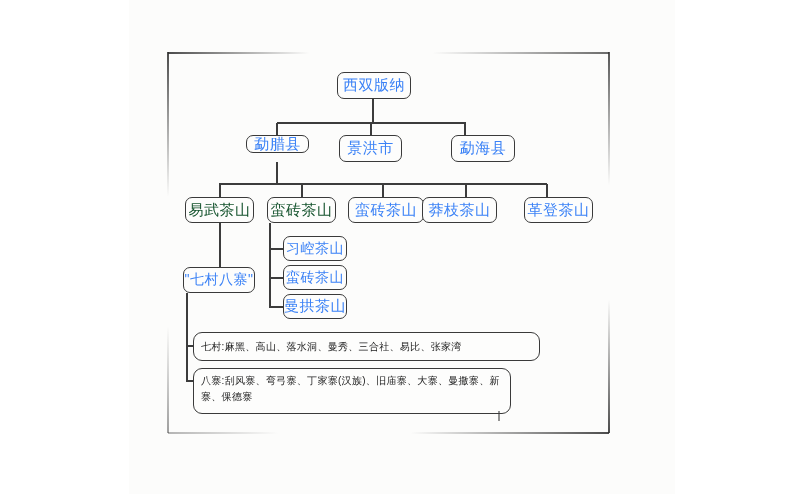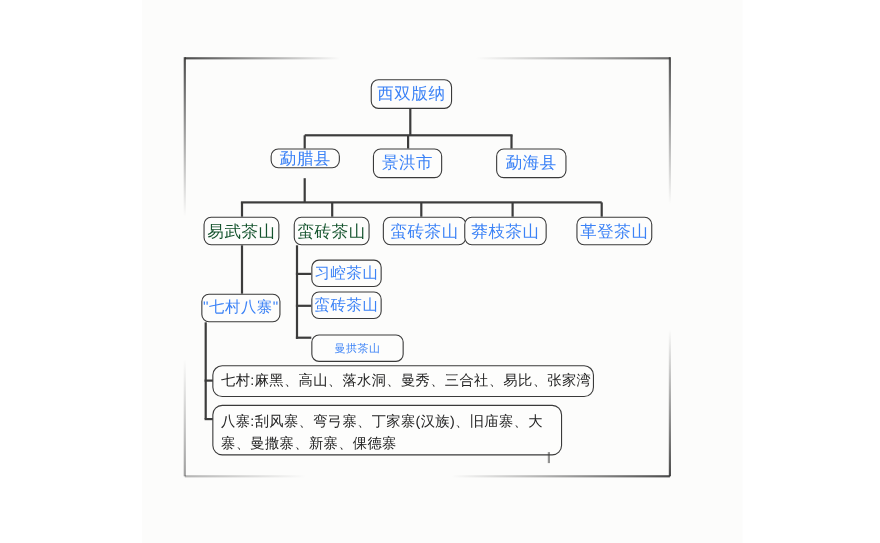--- a/index.html
+++ b/index.html
@@ -25,21 +25,21 @@
   .node{
     position:absolute;box-sizing:border-box;
     border:1.5px solid #3a3a3a;border-radius:7px;background:#fdfdfc;
     display:flex;align-items:center;justify-content:center;
     font-size:15px;color:#3b82f6;letter-spacing:.5px;white-space:nowrap;
   }
   .node.red{color:#14532d;}
   .textbox{
     position:absolute;box-sizing:border-box;
     border:1.5px solid #3a3a3a;border-radius:9px;background:#fdfdfc;
-    font-size:13px;color:#222;line-height:1.55;
+    font-size:10px;color:#222;line-height:1.55;
     padding:4px 7px;letter-spacing:.3px;
   }
   .oneline{white-space:nowrap;display:flex;align-items:center;}
   .hline,.vline{position:absolute;background:#3c3c3c;}
   .hline{height:1.5px;}
   .vline{width:1.5px;}
   #artifact-tick{position:absolute;left:498px;top:411px;width:1.5px;height:10px;
     background:rgba(60,60,60,.55);}
 </style>
 </head>
@@ -83,20 +83,20 @@
 <div class="node" style="left:451px;top:135px;width:64px;height:27px">勐海县</div>
 
 <div class="node red" style="left:185px;top:197px;width:69px;height:26px">易武茶山</div>
 <div class="node red" style="left:267px;top:197px;width:69px;height:26px">蛮砖茶山</div>
 <div class="node" style="left:348px;top:197px;width:76px;height:26px">蛮砖茶山</div>
 <div class="node" style="left:422px;top:197px;width:75px;height:26px">莽枝茶山</div>
 <div class="node" style="left:524px;top:197px;width:69px;height:26px">革登茶山</div>
 
 <div class="node" style="left:283px;top:236px;width:64px;height:25px;font-size:14px">习崆茶山</div>
 <div class="node" style="left:283px;top:265px;width:64px;height:25px;font-size:14px">蛮砖茶山</div>
-<div class="node" style="left:283px;top:304px;width:84px;height:25px;font-size:10px">曼拱茶山</div>
+<div class="node" style="left:283px;top:294px;width:64px;height:25px;font-size:15px">曼拱茶山</div>
 
 <div class="node" style="left:183px;top:267px;width:72px;height:26px;font-size:14px">"七村八寨"</div>
 
 <div class="textbox oneline" style="left:193px;top:332px;width:347px;height:29px">七村:麻黑、高山、落水洞、曼秀、三合社、易比、张家湾</div>
 <div class="textbox" style="left:193px;top:368px;width:318px;height:46px">八寨:刮风寨、弯弓寨、丁家寨(汉族)、旧庙寨、大寨、曼撒寨、新寨、倮德寨</div>
 
 <div id="artifact-tick"></div>
 
 </body></html>

